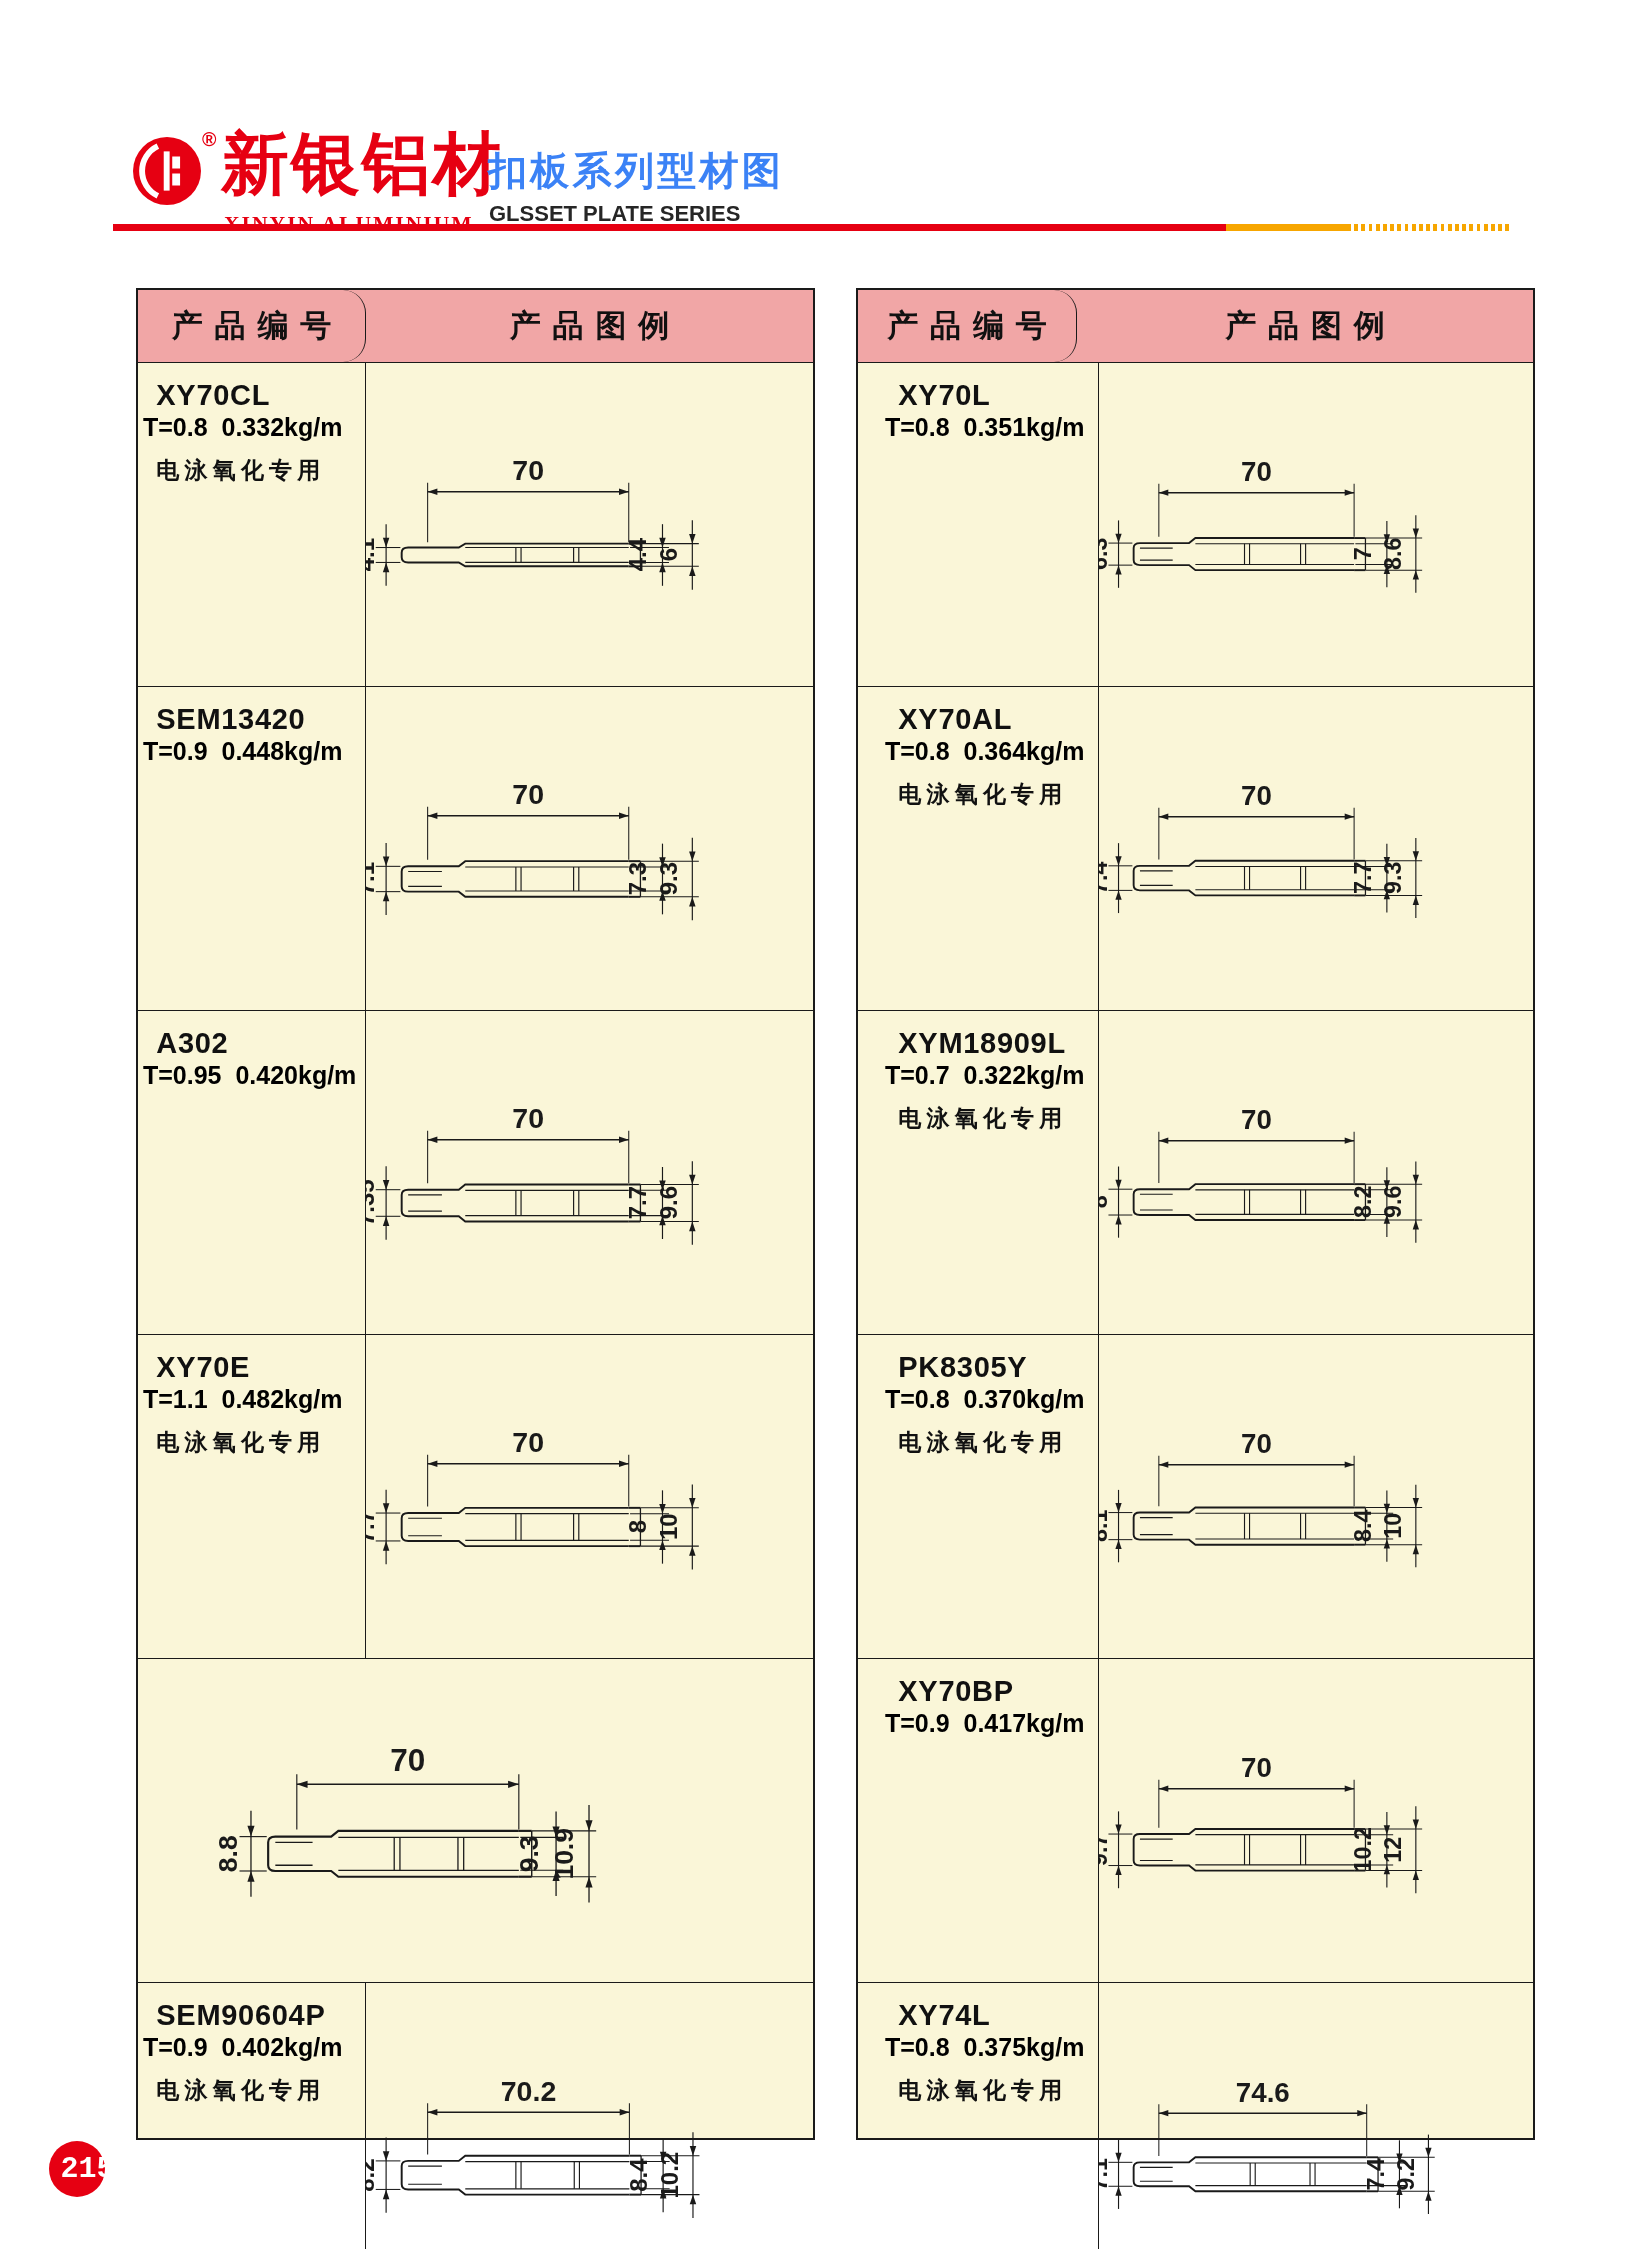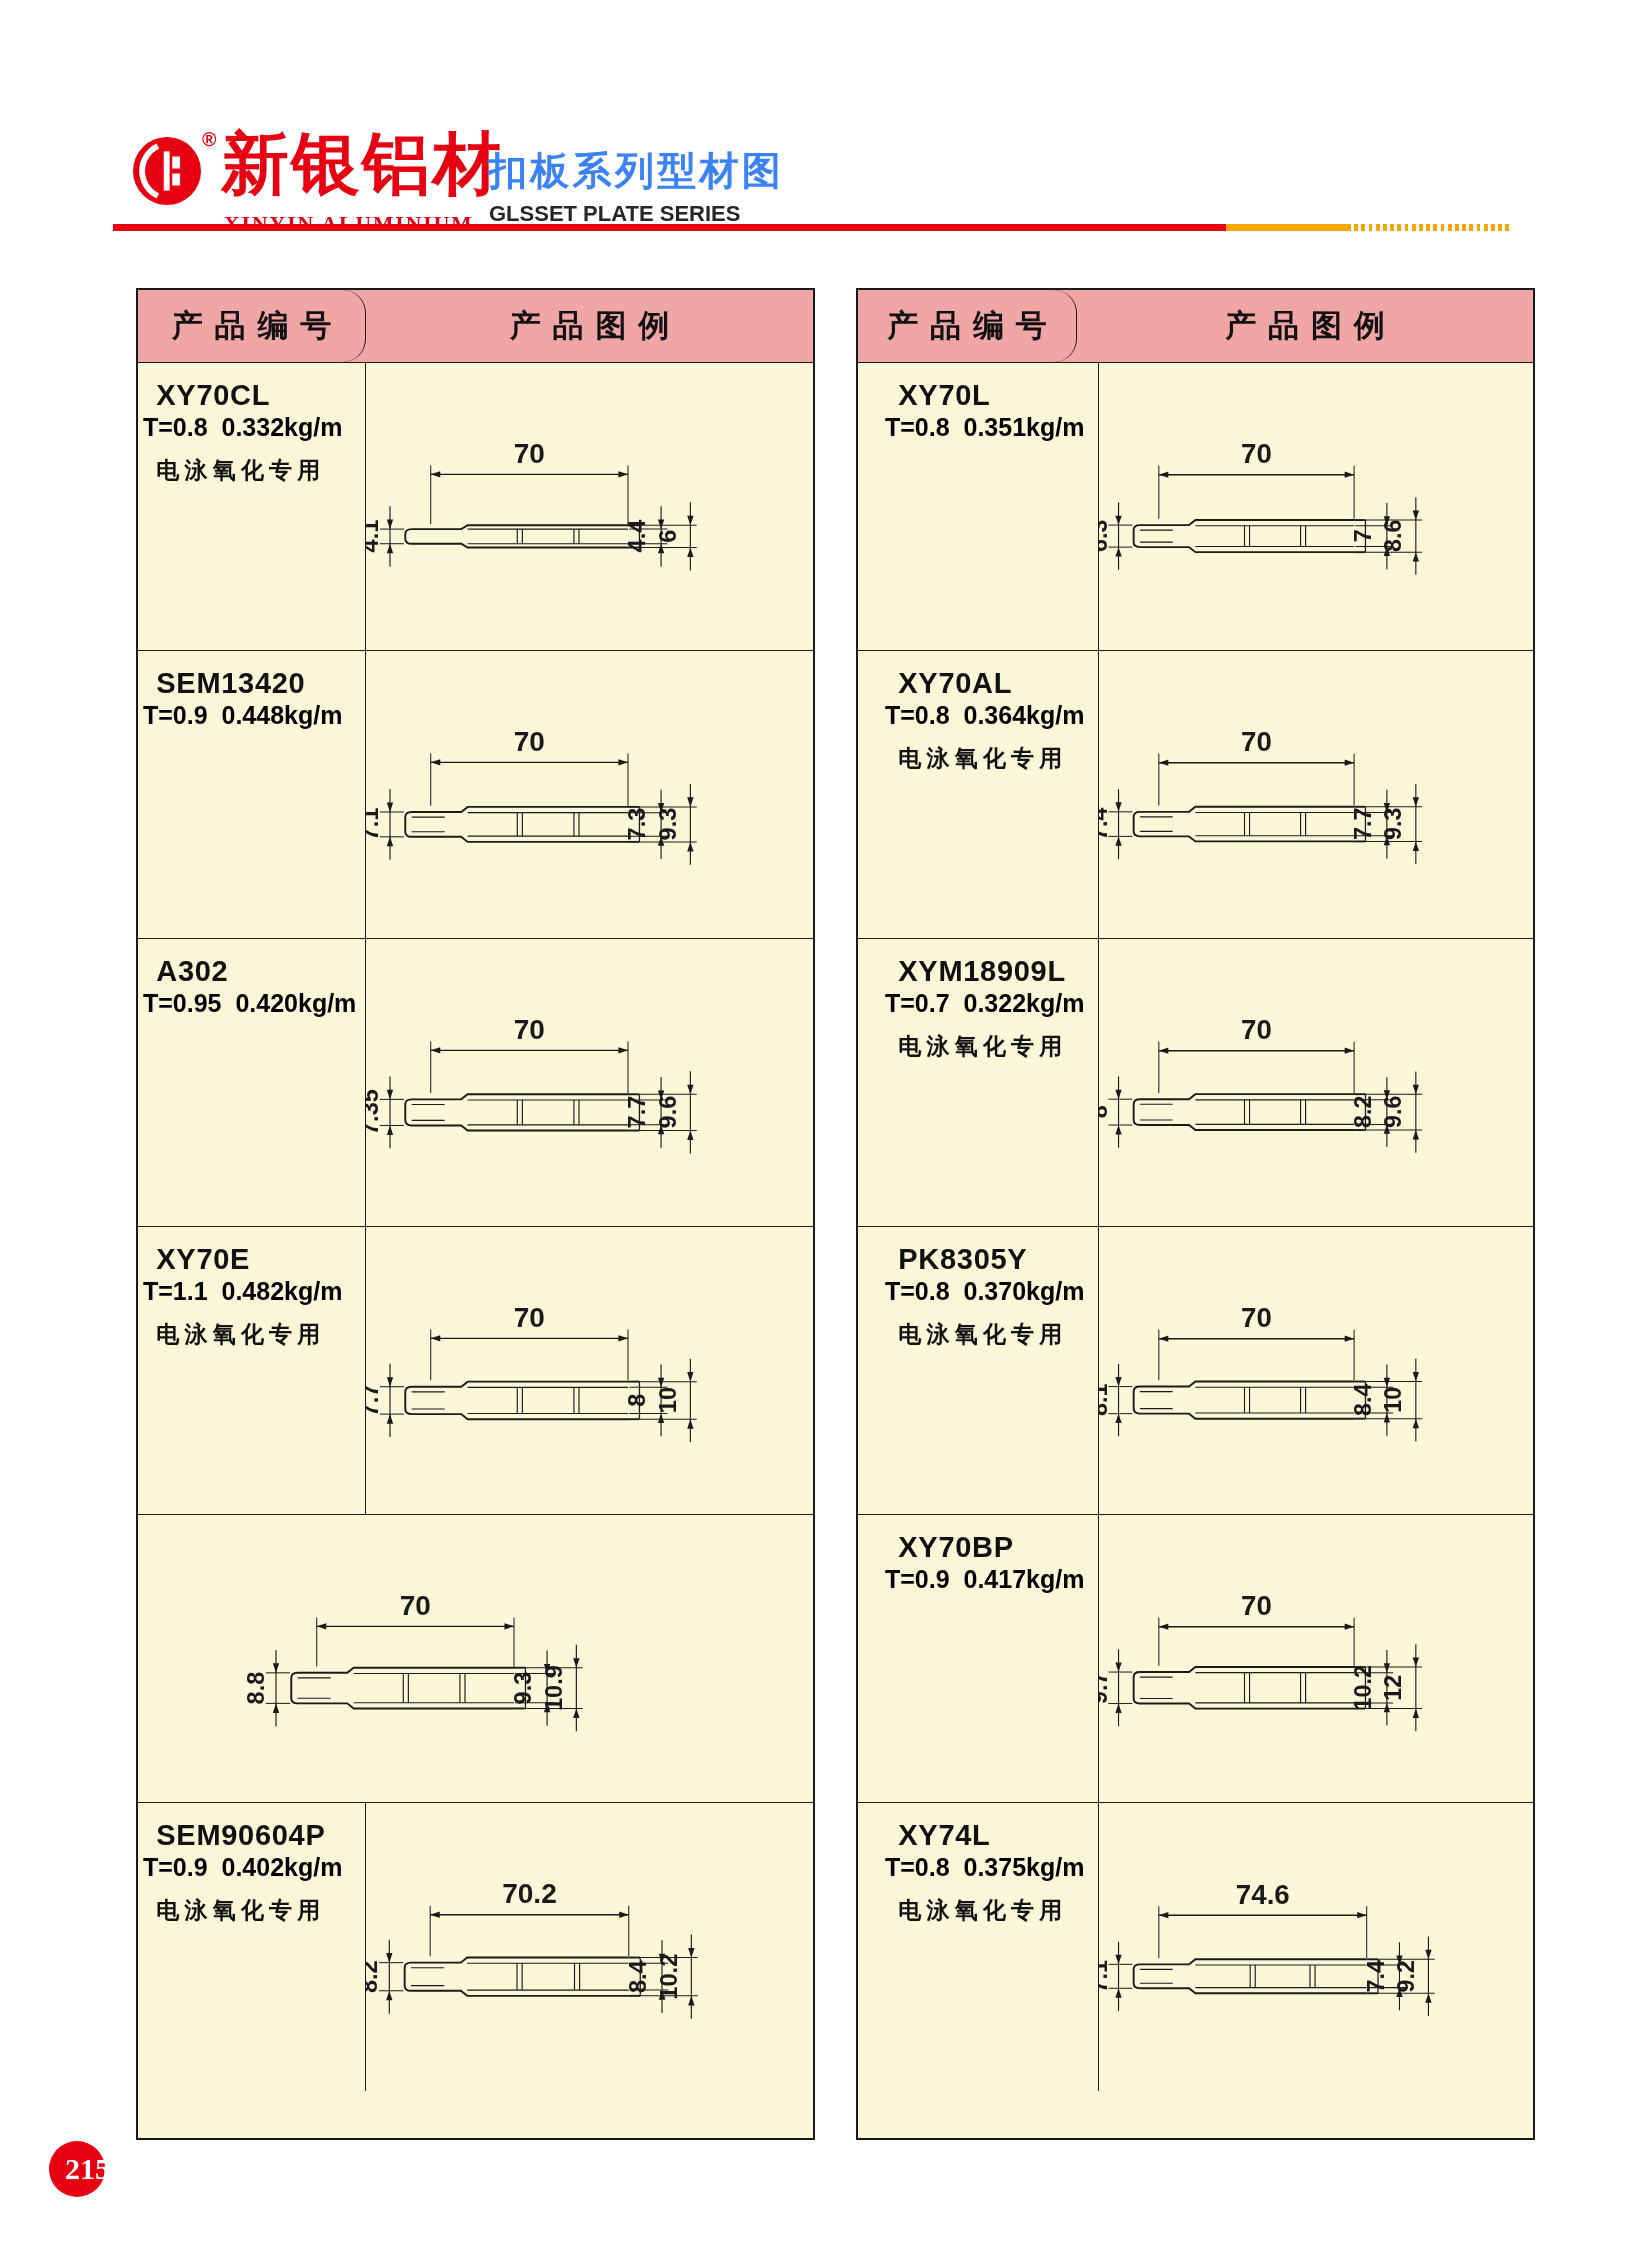--- a/index.html
+++ b/index.html
@@ -49,21 +49,21 @@
     display:flex;height:72px;border-bottom:1.3px solid #1a1a1a;background:#F1A6A6;
   }
   .th{
     display:flex;align-items:center;justify-content:center;
     font-size:31px;font-weight:700;color:#111;letter-spacing:11.8px;text-indent:11.8px;border-radius:23px;
   }
   .t1 .th.code{width:228px;border-right:1.3px solid #1a1a1a;box-sizing:border-box;}
   .t2 .th.code{width:219px;border-right:1.3px solid #1a1a1a;box-sizing:border-box;}
   .th.fig{flex:1;}
   .prow{
-    display:flex;height:288px;border-bottom:1.3px solid #1a1a1a;box-sizing:border-box;
+    display:flex;height:324px;border-bottom:1.3px solid #1a1a1a;box-sizing:border-box;
   }
   .prow:last-child{border-bottom:none;}
   .cell-code{
     position:relative;box-sizing:border-box;border-right:1.3px solid #1a1a1a;padding:0 0 0 18.3px;
   }
   .t1 .cell-code{width:228px;}
   .t2 .cell-code{width:219px;margin-left:22px;}
   .code-text{
     position:absolute;left:18.3px;top:15.7px;font-size:29px;font-weight:700;color:#111;letter-spacing:0.7px;white-space:nowrap;
   }
@@ -74,21 +74,21 @@
     position:absolute;left:18.3px;top:92px;font-size:23px;font-weight:700;color:#111;letter-spacing:5.2px;white-space:nowrap;
   }
   .cell-fig{flex:1;position:relative;}
   .cell-fig svg{position:absolute;left:0;top:0;width:100%;height:100%;}
   
   .page-badge{
     position:absolute;left:49px;top:2141px;width:56px;height:56px;border-radius:50%;
     background:#E60012;display:flex;align-items:center;justify-content:center;
   }
   .page-badge span{
-    color:#ffffff;font-size:30px;font-weight:700;font-family:Liberation Serif, serif;margin-left:21px;
+    color:#ffffff;font-size:30px;font-weight:700;font-family:Liberation Mono, monospace;margin-left:21px;
   }
 </style>
 </head>
 <body>
 
 <div class="logo-circle">
   <svg viewBox="0 0 104 104" width="68" height="68">
     <circle cx="52" cy="52" r="52" fill="#E60012"></circle>
     <path d="M 38 14 A 42 42 0 0 0 38 90" fill="none" stroke="#ffffff" stroke-width="9"></path>
     <rect x="47" y="22" width="9" height="60" fill="#ffffff"></rect>

